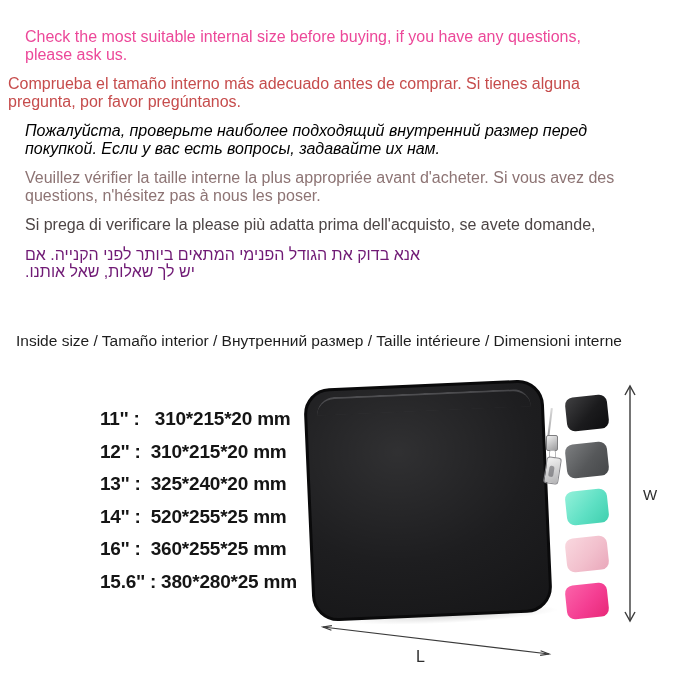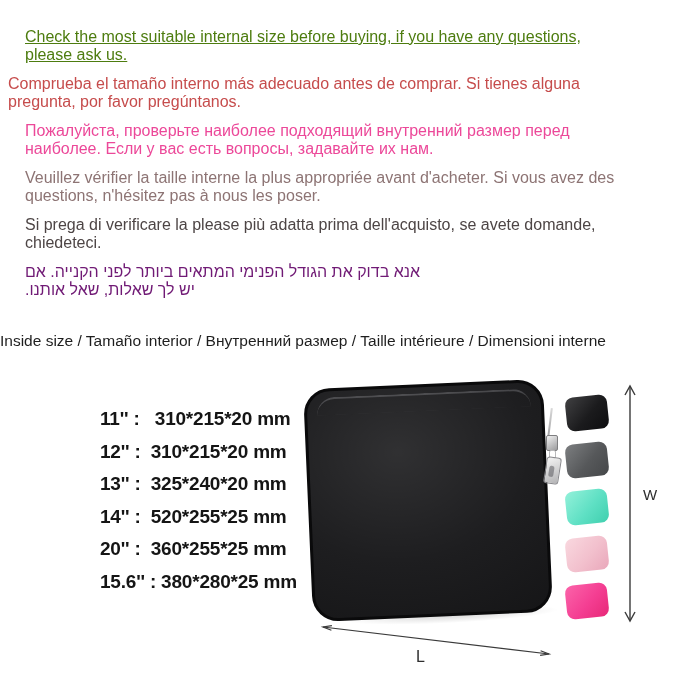--- a/index.html
+++ b/index.html
@@ -9,21 +9,21 @@
     font-family:"Liberation Sans","DejaVu Sans",sans-serif;
     -webkit-font-smoothing:antialiased;
   }
   
   .notices{padding-top:28px;}
   .notice{margin:0 0 12px 25px;font-size:16px;line-height:17.5px;}
   .notice .line{white-space:nowrap;}
   .visual-ltr{direction:ltr;unicode-bidi:bidi-override;}
   
   .inside-header{
-    position:absolute;top:331px;left:0;width:604px;
+    position:absolute;top:331px;left:16px;width:604px;
     text-align:center;font-size:15.5px;line-height:20px;white-space:nowrap;
   }
   
   .size-list{position:absolute;left:64px;top:403px;}
   .size-row{
     font-size:19px;font-weight:bold;line-height:32.6px;
     white-space:pre;letter-spacing:-0.2px;margin-left:36px;
   }
   
   .sleeve{
@@ -64,54 +64,53 @@
     transform:rotate(-6deg);
   }
   
   .dim-svg{position:absolute;color:#3a3a3a;}
   .dim-svg text{font-family:"Liberation Sans","DejaVu Sans",sans-serif;fill:#2e2e2e;}
 </style>
 </head>
 <body>
 
 <div class="notices">
-  <div class="notice" style="color: #4d7c0f; text-decoration: underline;">
+  <div class="notice" style="color: #ec4899;">
     <div class="line">Check the most suitable internal size before buying, if you have any questions,</div>
     <div class="line">please ask us.</div>
   </div>
   <div class="notice" style="color: rgb(198, 76, 76); margin-left: 8px;">
     <div class="line">Comprueba el tamaño interno más adecuado antes de comprar. Si tienes alguna</div>
     <div class="line">pregunta, por favor pregúntanos.</div>
   </div>
-  <div class="notice" style="color: #ec4899;">
+  <div class="notice" style="color: #000000; font-style: italic;">
     <div class="line">Пожалуйста, проверьте наиболее подходящий внутренний размер перед</div>
-    <div class="line">наиболее. Если у вас есть вопросы, задавайте их нам.</div>
+    <div class="line">покупкой. Если у вас есть вопросы, задавайте их нам.</div>
   </div>
   <div class="notice" style="color: rgb(141, 116, 116);">
     <div class="line">Veuillez vérifier la taille interne la plus appropriée avant d'acheter. Si vous avez des</div>
     <div class="line">questions, n'hésitez pas à nous les poser.</div>
   </div>
   <div class="notice" style="color: rgb(77, 69, 69);">
     <div class="line">Si prega di verificare la please più adatta prima dell'acquisto, se avete domande,</div>
-    <div class="line">chiedeteci.</div>
   </div>
   <div class="notice" style="color: #701a75;">
     <div class="line visual-ltr">םא .היינקה ינפל רתויב םיאתמה ימינפה לדוגה תא קודב אנא</div>
     <div class="line visual-ltr">.ונתוא לאש ,תולאש ךל שי</div>
   </div>
 </div>
 
 <div class="inside-header" style="color: rgb(30, 30, 30);">Inside size / Tamaño interior / Внутренний размер / Taille intérieure / Dimensioni interne</div>
 
 <div class="size-list" style="color: rgb(21, 21, 21);">
   <div class="size-row">11'' :   310*215*20 mm</div>
   <div class="size-row">12'' :  310*215*20 mm</div>
   <div class="size-row">13'' :  325*240*20 mm</div>
   <div class="size-row">14'' :  520*255*25 mm</div>
-  <div class="size-row">20'' :  360*255*25 mm</div>
+  <div class="size-row">16'' :  360*255*25 mm</div>
   <div class="size-row">15.6'' : 380*280*25 mm</div>
 </div>
 
 <div class="sleeve-shadow"></div>
 <div class="sleeve" style="background: rgb(25, 25, 27);"></div>
 <div class="zip-cord"></div>
 <div class="zip-slider"></div>
 <div class="zip-ring"></div>
 <div class="zip-pull"></div>
 

